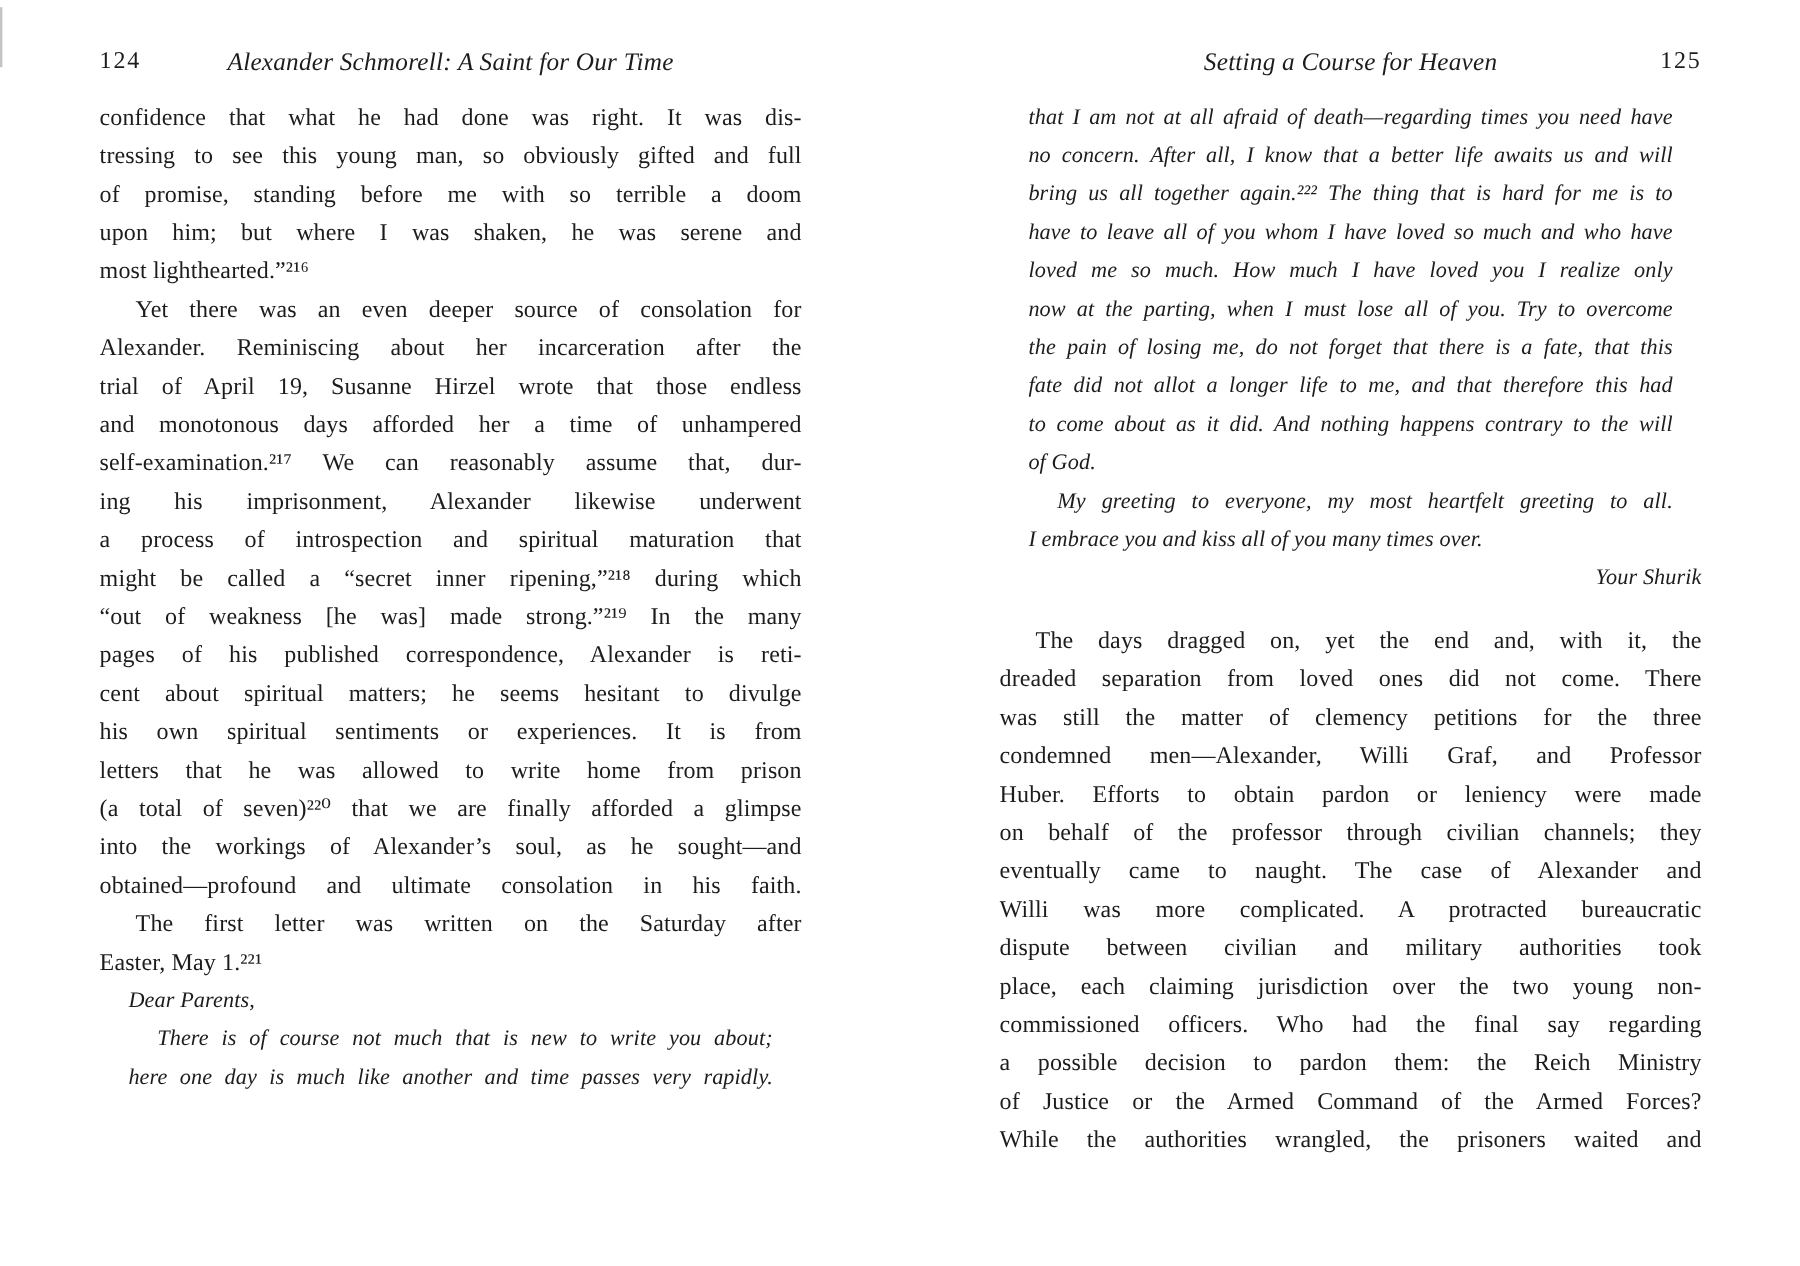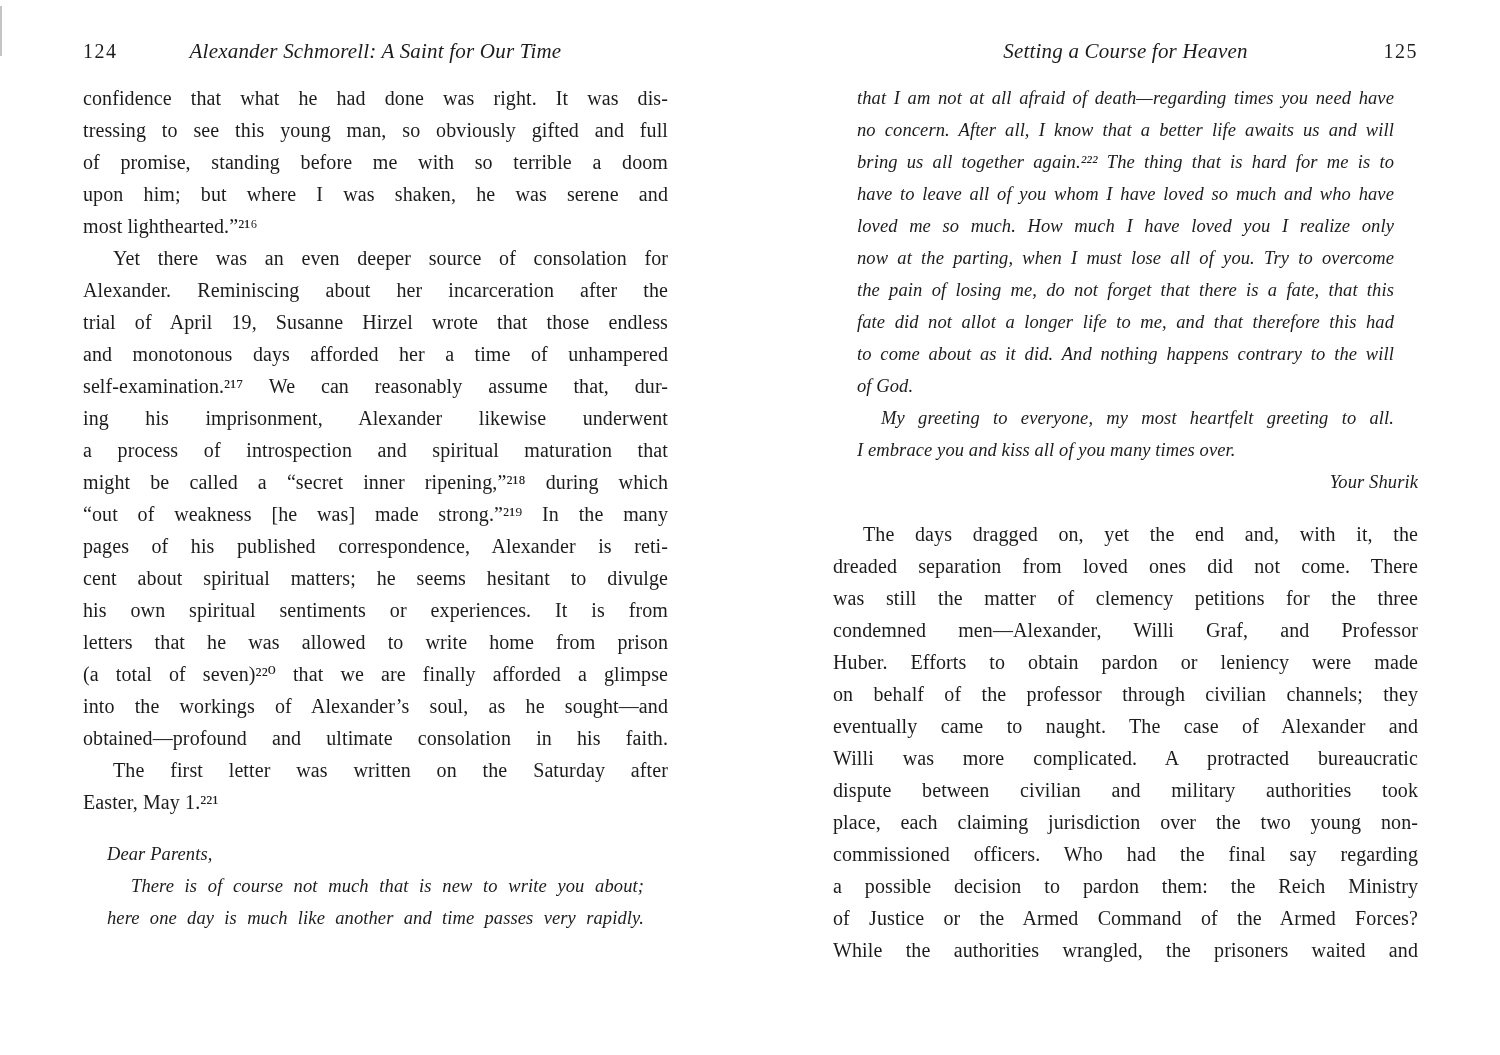--- a/index.html
+++ b/index.html
@@ -50,21 +50,21 @@
   .running-head .head-title {
     flex: 1;
     text-align: center;
     font-style: italic;
     letter-spacing: 0.2px;
   }
 
   .page-body { width: 585px; }
 
   .para { margin: 0; }
-  .gap-sm { margin-top: 20px; font-family: Liberation Serif, serif; }
+  .gap-sm { margin-top: 0; font-family: Liberation Serif, serif; }
   .gap-md { margin-top: 20px; }
 
   .line {
     height: 32px;
     line-height: 32px;
     font-size: 20px;
     text-align: justify;
     text-align-last: justify;
     overflow: hidden;
     letter-spacing: 0.1px;

